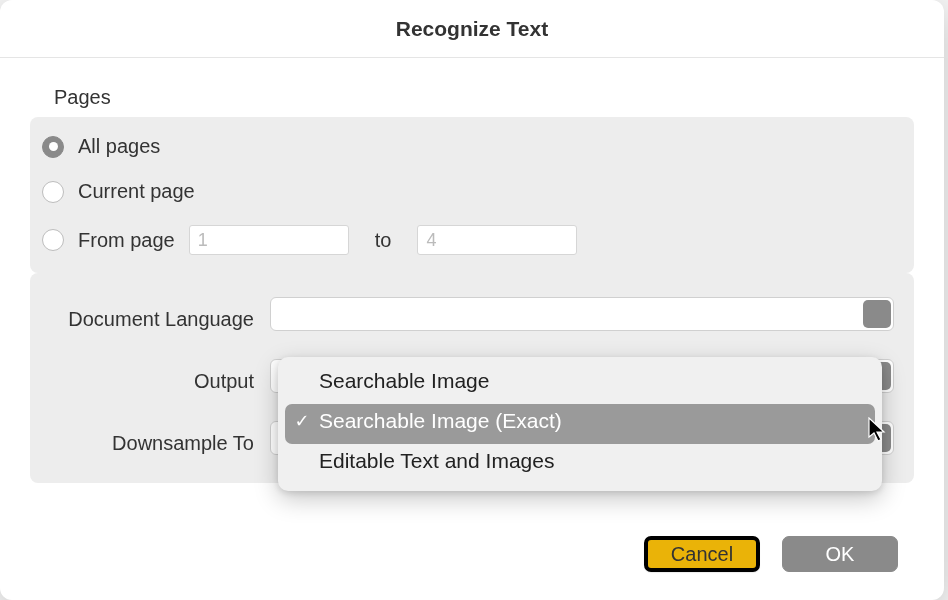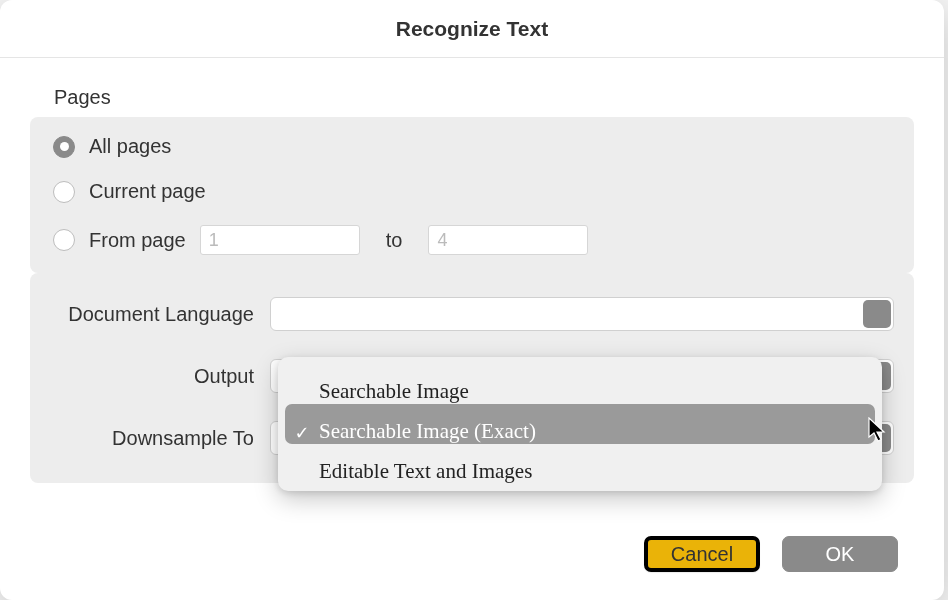--- a/index.html
+++ b/index.html
@@ -45,21 +45,21 @@
     .section-label {
       font-size: 20px;
       color: #333333;
       margin-left: 24px;
       margin-bottom: 8px;
       margin-top: 8px;
     }
     .group-box {
       background: #ededed;
       border-radius: 8px;
-      padding: 18px 23px;
+      padding: 18px 12px;
     }
     .radio-row {
       display: flex;
       align-items: center;
       gap: 14px;
       margin-bottom: 22px;
     }
     .radio-row:last-child {
       margin-bottom: 0;
     }
@@ -104,21 +104,21 @@
       color: #333333;
       margin: 0 12px;
     }
     .settings-group {
       background: #ededed;
       border-radius: 8px;
       padding: 24px 20px 28px 20px;
     }
     .setting-row {
       display: flex;
-      align-items: center;
+      align-items: flex-end;
       margin-bottom: 28px;
     }
     .setting-row:last-child {
       margin-bottom: 0;
     }
     .setting-label {
       font-size: 20px;
       color: #333333;
       width: 220px;
       text-align: right;
@@ -176,28 +176,27 @@
       top: 357px;
       width: 604px;
       background: #f0f0f0;
       border-radius: 10px;
       box-shadow: 0 8px 24px rgba(0,0,0,0.22), 0 2px 6px rgba(0,0,0,0.12);
       padding: 7px;
       z-index: 50;
     }
     .dropdown-item {
       display: flex;
-      align-items: flex-end;
+      align-items: center;
       height: 40px;
-      padding: 0 12px 0 6px;
+      padding: 0 12px 7px 6px;
       border-radius: 7px;
       font-size: 21px;
       color: #222222;
       gap: 6px;
-      font-family: Liberation Serif, serif;
     }
     .dropdown-item .check {
       width: 22px;
       display: inline-flex;
       justify-content: center;
       font-size: 18px;
     }
     .dropdown-item.selected {
       background: #9a9a9a;
       color: #ffffff;

